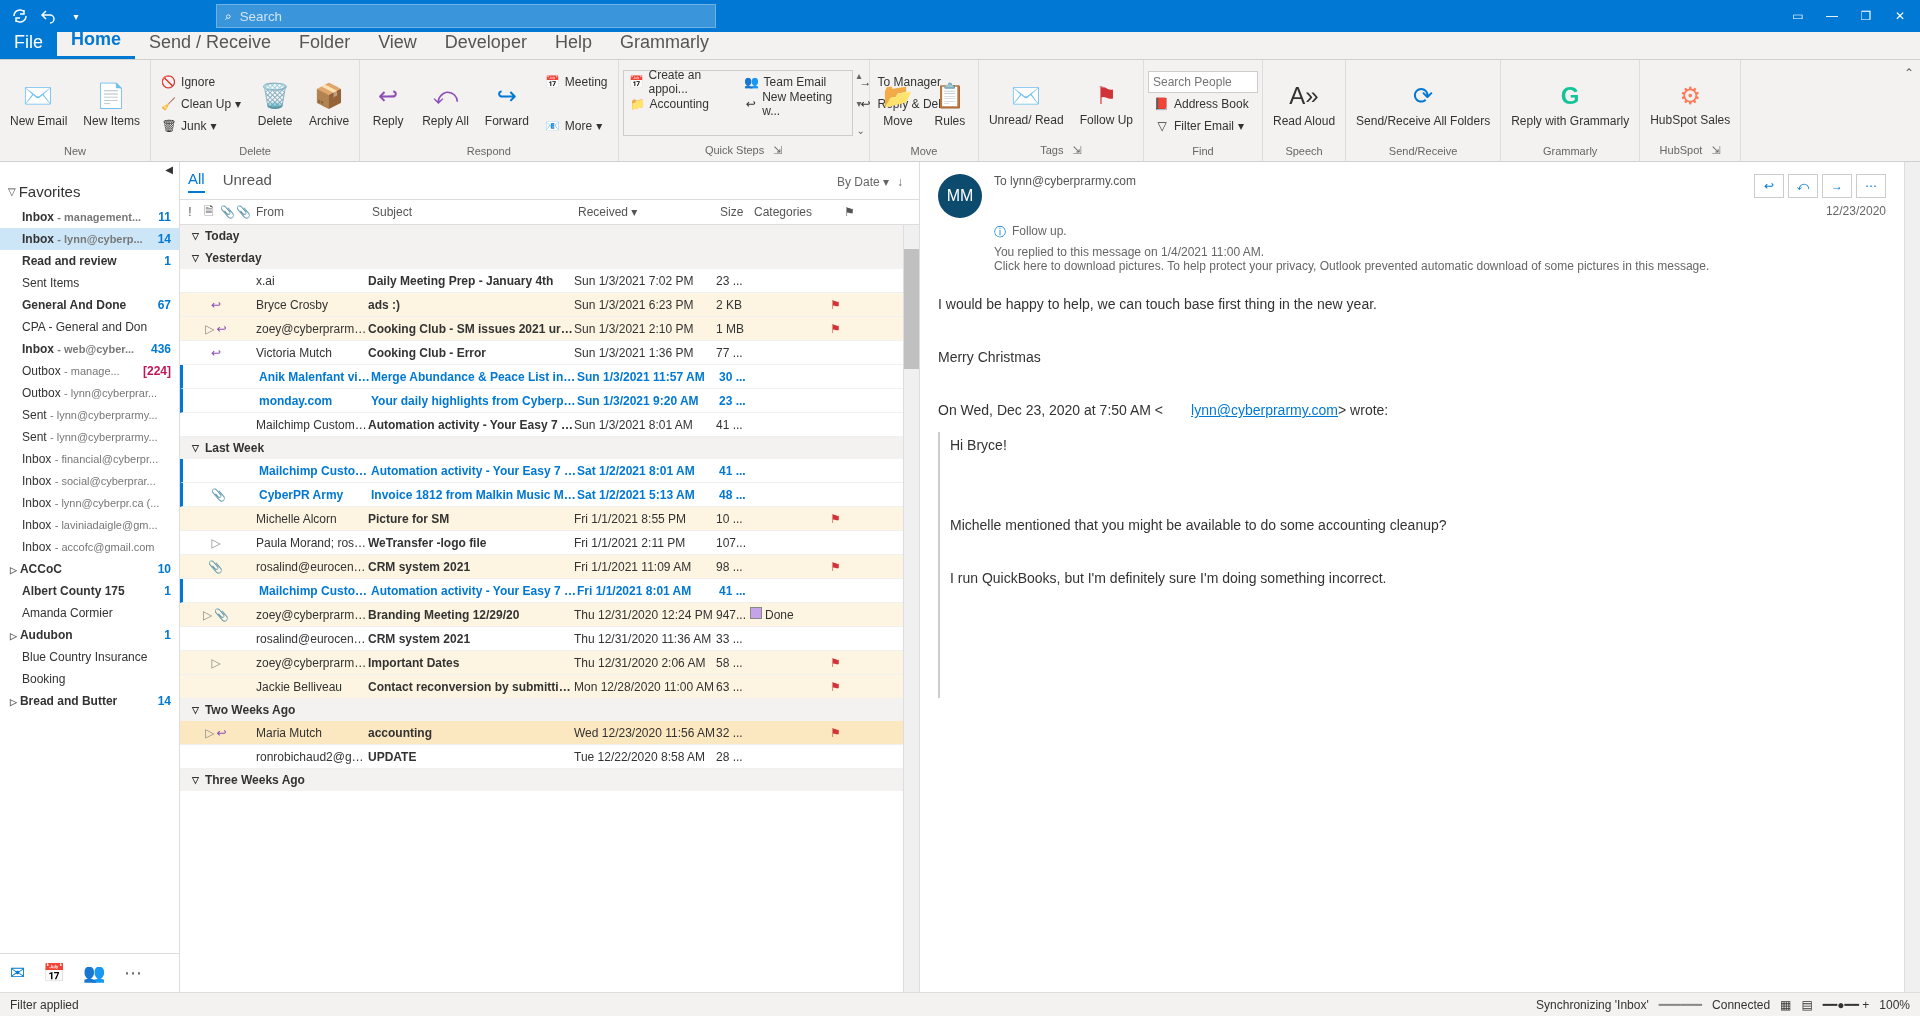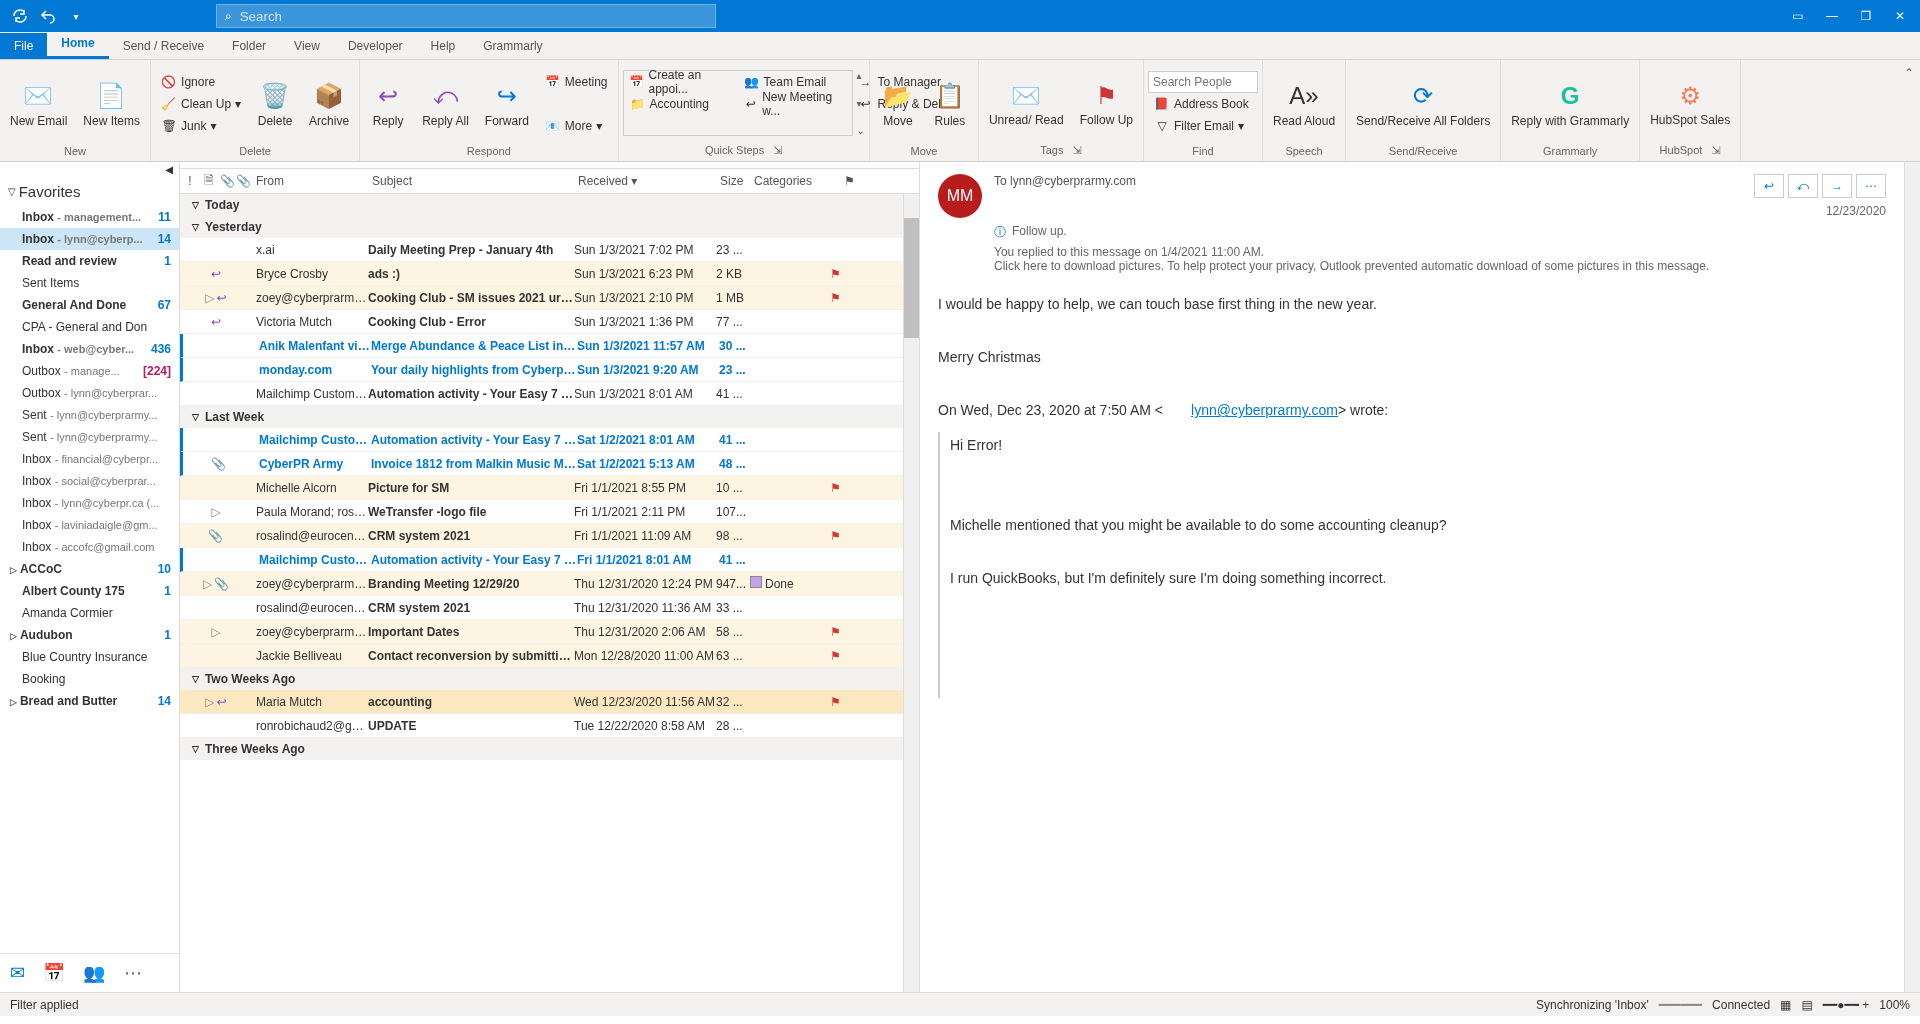--- a/index.html
+++ b/index.html
@@ -5,21 +5,21 @@
 * { margin: 0; padding: 0; box-sizing: border-box; font-family: "Segoe UI", Arial, sans-serif; }
 body { background: #fff; font-size: 12px; color: #333; overflow: hidden; height: 1024px; width: 1920px; }
 .titlebar { background: #0078d4; height: 32px; display: flex; align-items: center; color: #fff; }
 .titlebar .left-icons { display: flex; gap: 12px; padding: 0 12px; }
 .titlebar .icon-btn { width: 16px; height: 16px; display: flex; align-items: center; justify-content: center; cursor: pointer; }
 .titlebar .search { flex: 0 0 500px; height: 24px; background: #3a95db; border: 1px solid #6cb3e4; display: flex; align-items: center; padding: 0 8px; color: #fff; margin-left: 120px; }
 .titlebar .search input { background: transparent; border: none; color: #fff; outline: none; flex: 1; margin-left: 8px; }
 .titlebar .search input::placeholder { color: #d0e5f5; }
 .titlebar .right-icons { margin-left: auto; display: flex; gap: 18px; padding: 0 12px; }
 .menubar { background: #f3f2f1; height: 28px; display: flex; align-items: flex-end; border-bottom: 1px solid #d0d0d0; }
-.menubar .tab { padding: 6px 14px; font-size: 12px; color: #555; cursor: pointer; }
+.menubar .tab { padding: 6px 14px; font-size: 18px; color: #555; cursor: pointer; }
 .menubar .tab.file { background: #0078d4; color: #fff; }
 .menubar .tab.active { color: #0078d4; border-bottom: 3px solid #0078d4; font-weight: 600; }
 .ribbon { background: #f3f2f1; height: 102px; display: flex; border-bottom: 1px solid #d0d0d0; }
 .ribbon-group { border-right: 1px solid #ddd; display: flex; flex-direction: column; padding: 2px 4px; }
 .ribbon-group .content { flex: 1; display: flex; align-items: center; gap: 4px; }
 .ribbon-group .label { text-align: center; font-size: 11px; color: #666; padding-bottom: 2px; }
 .big-btn { display: flex; flex-direction: column; align-items: center; justify-content: center; padding: 2px 6px; height: 80px; min-width: 48px; cursor: pointer; font-size: 12px; text-align: center; line-height: 13px; gap: 3px; }
 .big-btn .ic { width: 32px; height: 32px; display: flex; align-items: center; justify-content: center; font-size: 24px; }
 .small-stack { display: flex; flex-direction: column; gap: 0; }
 .small-btn { display: flex; align-items: center; gap: 4px; padding: 3px 6px; cursor: pointer; font-size: 12px; height: 22px; }
@@ -51,21 +51,21 @@
 .msgrow .from { width: 116px; padding-left: 4px; overflow: hidden; text-overflow: ellipsis; white-space: nowrap; }
 .msgrow .subj { width: 206px; overflow: hidden; text-overflow: ellipsis; white-space: nowrap; font-weight: bold; }
 .msgrow .recv { width: 142px; }
 .msgrow .size { width: 34px; }
 .msgrow .cat { width: 80px; }
 .msgrow .flag { width: 16px; color: #d13438; }
 .msgrow .ic-col { width: 72px; display: flex; justify-content: center; gap: 2px; color: #888; }
 .reading { flex: 1; display: flex; flex-direction: column; padding: 12px 18px; overflow: hidden; }
 .reading h2 { font-weight: 400; font-size: 20px; margin-bottom: 12px; }
 .sender { display: flex; align-items: flex-start; gap: 12px; }
-.avatar { width: 44px; height: 44px; border-radius: 50%; background: #b91c1c; color: #fff; display: flex; align-items: center; justify-content: center; font-size: 16px; }
+.avatar { width: 44px; height: 44px; border-radius: 50%; background: #0c4a6e; color: #fff; display: flex; align-items: center; justify-content: center; font-size: 16px; }
 .sender-info { flex: 1; }
 .sender-line { font-size: 14px; }
 .to-line { font-size: 12px; color: #555; }
 .action-btns { display: flex; gap: 4px; }
 .action-btns .ab { width: 30px; height: 24px; border: 1px solid #ccc; display: flex; align-items: center; justify-content: center; cursor: pointer; color: #0078d4; }
 .info-line { font-size: 12px; color: #666; margin: 6px 0 0 56px; display: flex; gap: 6px; }
 .info-line .ic { color: #0078d4; }
 .body-txt { margin-top: 18px; font-size: 14px; line-height: 1.9; }
 .body-txt a { color: #0078d4; padding-left: 28px; }
 .quoted { border-left: 2px solid #ccc; padding-left: 10px; margin-top: 8px; }
@@ -394,20 +394,28 @@
       </div>
     <div style="margin-top:auto;display:flex;gap:18px;padding:8px 10px;border-top:1px solid #ddd">
       <span style="color:#0078d4;font-size:18px;cursor:pointer">✉</span>
       <span style="font-size:18px;cursor:pointer;color:#666">📅</span>
       <span style="font-size:18px;cursor:pointer;color:#666">👥</span>
       <span style="font-size:18px;cursor:pointer;color:#666">⋯</span>
     </div>
   </div>
 
   <div class="msglist">
+    <div class="tabs">
+      <div class="t act">All</div>
+      <div class="t">Unread</div>
+      <div class="sortby">
+          <span><span>By Date</span> ▾</span> 
+          <span>↓</span>
+        </div>
+    </div>
     <div class="col-head">
       <div style="width:20px;text-align:center">!</div>
       <div style="width:16px">🗎</div>
       <div style="width:16px">📎</div>
       <div style="width:20px">📎</div>
       <div style="width:116px">From</div>
       <div style="width:206px">Subject</div>
       <div style="width:142px"><span>Received</span> ▾</div>
       <div style="width:34px">Size</div>
       <div style="width:90px">Categories</div>
@@ -645,21 +653,21 @@
     <div class="info-line" style="margin-top:0">
         <span>Click here to download pictures. To help protect your privacy, Outlook prevented automatic download of some pictures in this message.</span>
       </div>
     <div class="body-txt">
       <div>I would be happy to help, we can touch base first  thing in the new year.</div>
       <br>
       <div>Merry Christmas</div>
       <br>
       <div><span>On Wed, Dec 23, 2020 at 7:50 AM &lt;</span><a href="#">lynn@cyberprarmy.com</a><span>&gt; wrote:</span></div>
       <div class="quoted">
-        <div>Hi Error!</div><br><br>
+        <div>Hi Bryce!</div><br><br>
         <div>Michelle mentioned that you might be available to do some accounting cleanup?</div><br>
         <div>I run QuickBooks, but I'm definitely sure I'm doing something incorrect.</div><br><br>
         <br><br>
       </div>
     </div>
   </div>
   <div class="scroll-thin"></div>
 </div>
 
 <div class="statusbar">

